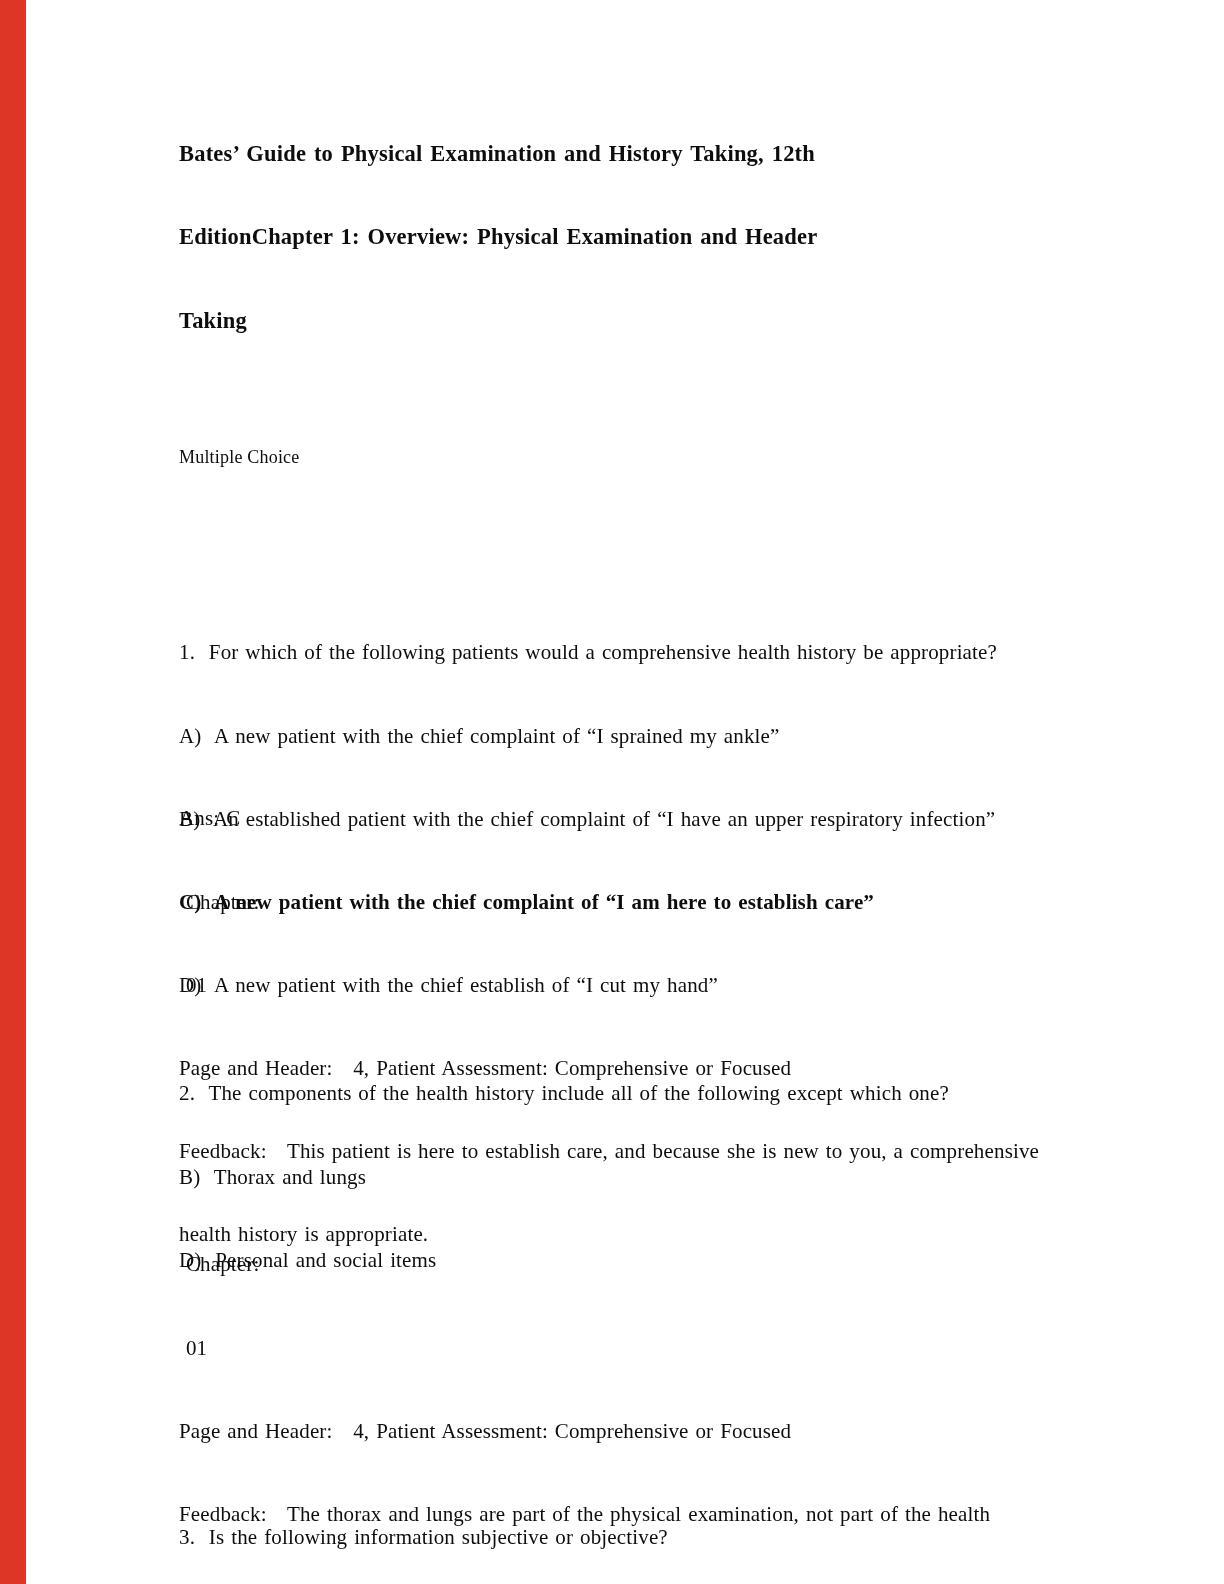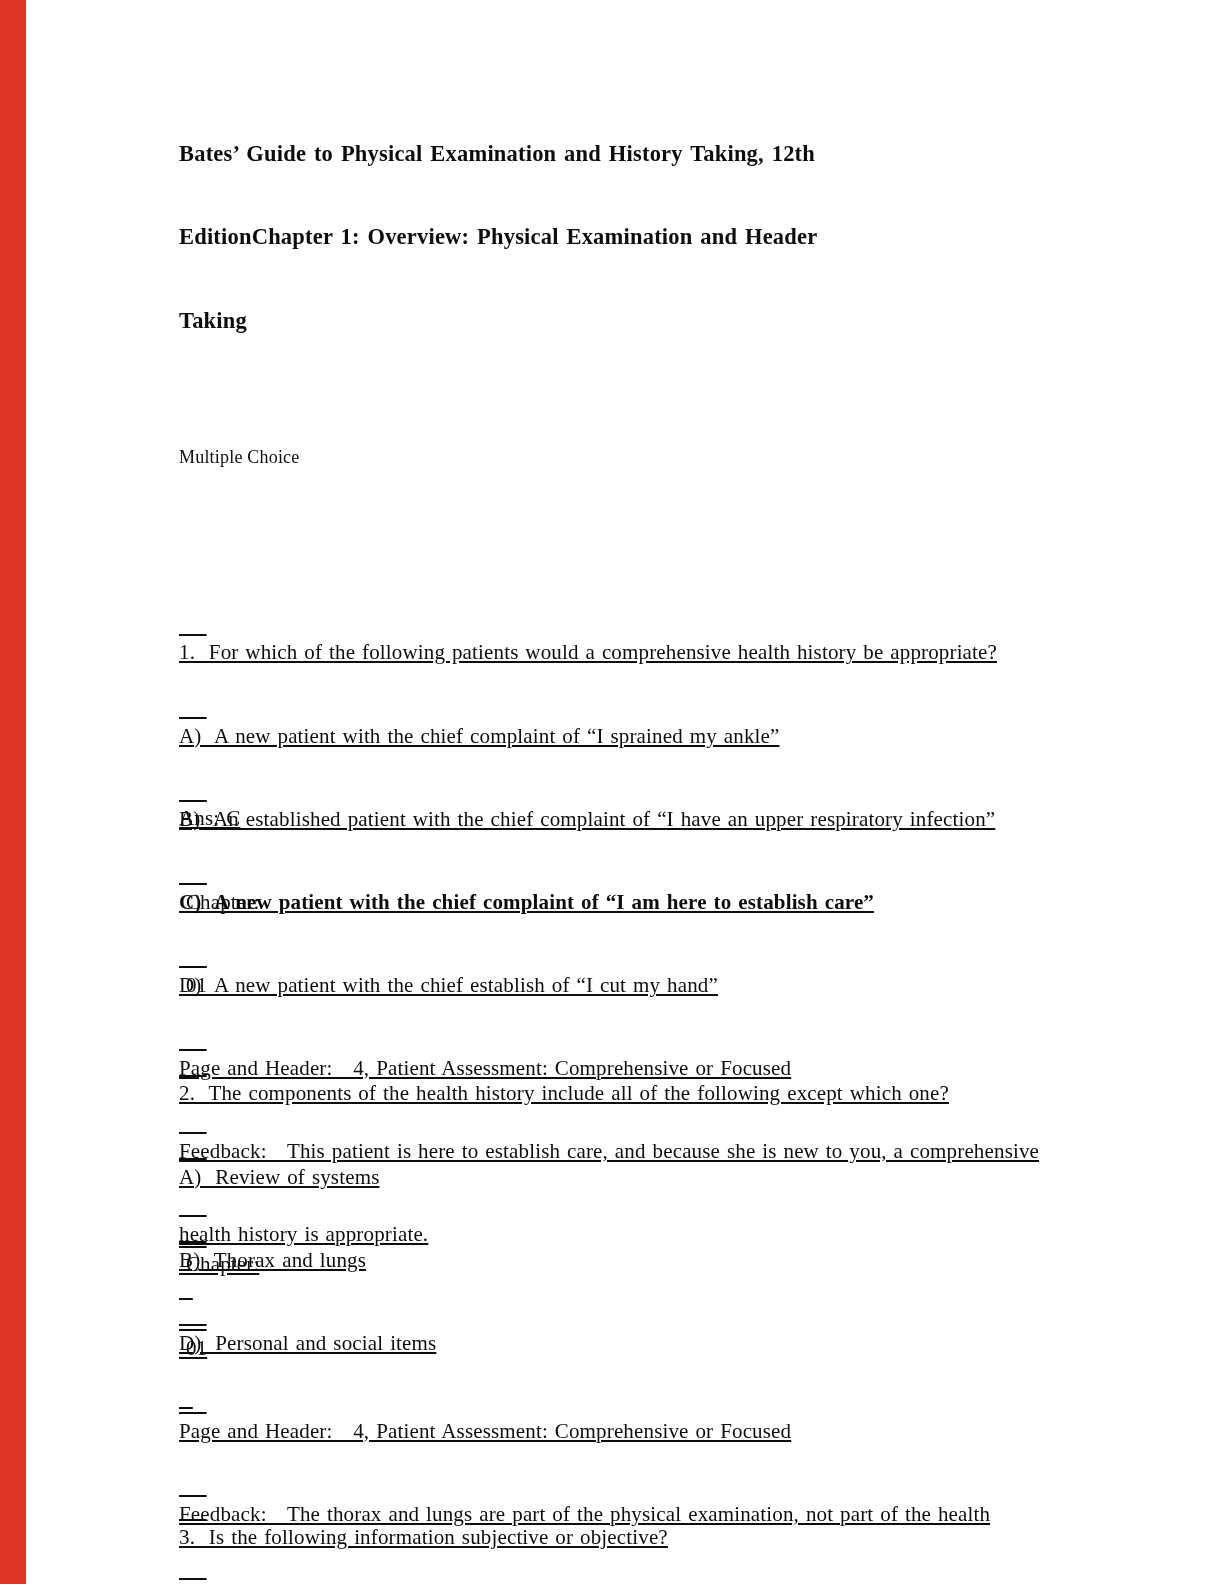--- a/index.html
+++ b/index.html
@@ -40,21 +40,20 @@
   .section {
     font-size: 18px;
     line-height: 28px;
     letter-spacing: 0.2px;
   }
   .bodyblock {
     font-size: 21px;
     line-height: 27.7px;
     letter-spacing: 0.15px;
     word-spacing: 1.5px;
-    text-decoration: underline;
   }
   .bodyblock .line {
     white-space: pre;
   }
   .bold-line {
     font-weight: bold;
   }
 </style>
 </head>
 <body>
@@ -83,21 +82,20 @@
     <div class="line">Ans: C</div>
     <div class="line"> Chapter:</div>
     <div class="line"> 01</div>
     <div class="line">Page and Header:   4, Patient Assessment: Comprehensive or Focused</div>
     <div class="line">Feedback:   This patient is here to establish care, and because she is new to you, a comprehensive</div>
     <div class="line">health history is appropriate.</div>
   </div>
 
   <div class="abs bodyblock" style="top:1025px">
     <div class="line">2.  The components of the health history include all of the following except which one?</div>
-    <div class="line">A)  Review of systems</div>
     <div class="line">B)  Thorax and lungs</div>
     <div class="line">D)  Personal and social items</div>
   </div>
 
   <div class="abs bodyblock" style="top:1196px">
     <div class="line"> Chapter:</div>
     <div class="line"> 01</div>
     <div class="line">Page and Header:   4, Patient Assessment: Comprehensive or Focused</div>
     <div class="line">Feedback:   The thorax and lungs are part of the physical examination, not part of the health</div>
     

